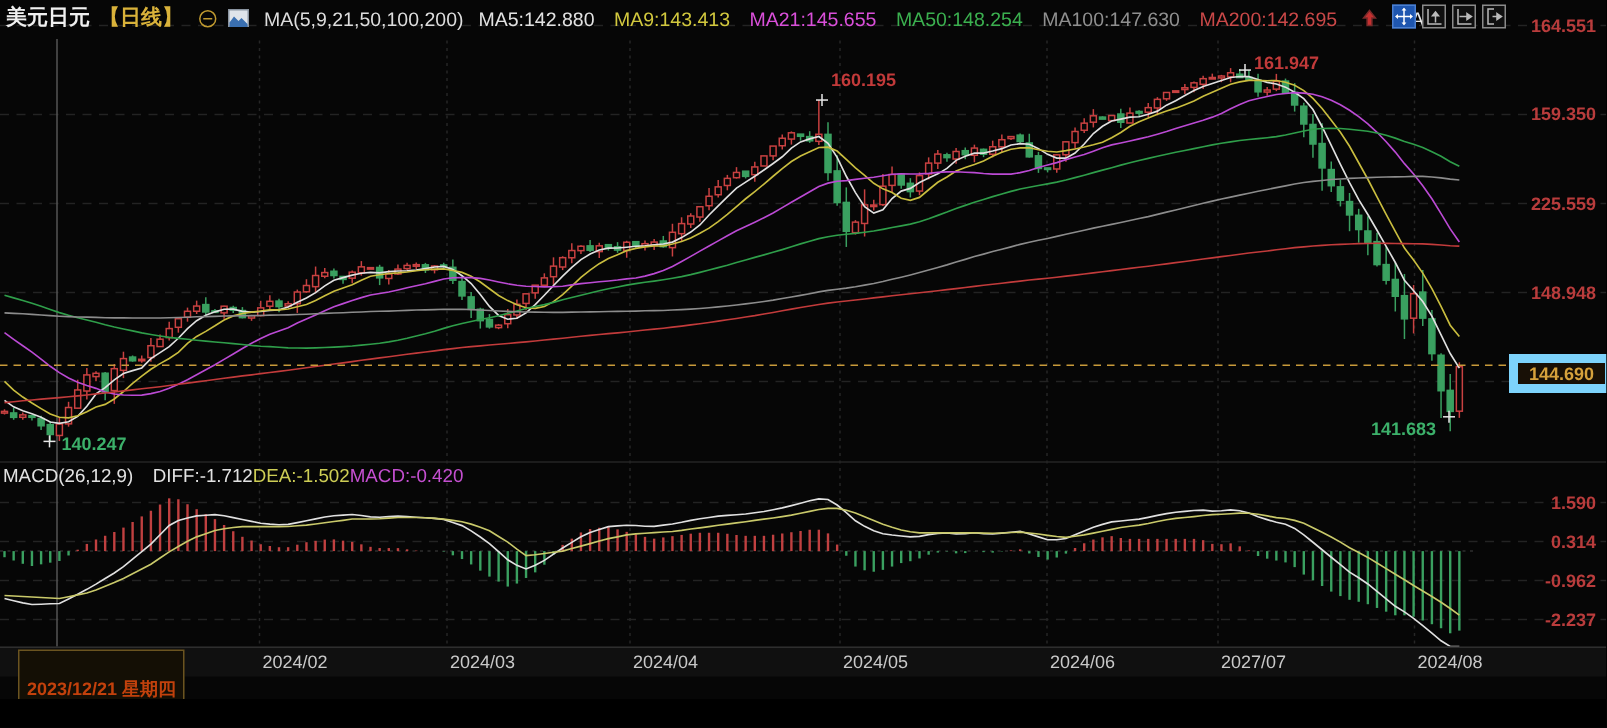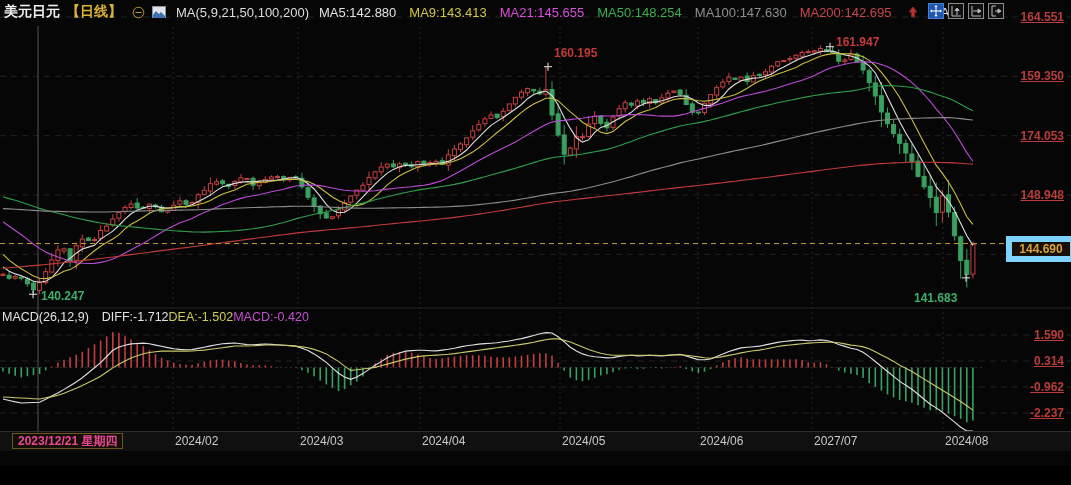--- a/index.html
+++ b/index.html
@@ -12,33 +12,33 @@
   .sym{color:#f0f0f0;font-weight:bold;font-size:14px;}
   .per{color:#d9b23a;font-weight:bold;font-size:14px;margin-left:-4px;}
   #ma-values span{margin-right:13px;}
   #bias{color:#e8e8e8;}
   #tool-icons{position:absolute;left:928px;top:3px;display:flex;gap:4px;z-index:6;}
   .ticon{width:16px;height:16px;border:1px solid #8a8a8a;background:#101010;display:flex;
          align-items:center;justify-content:center;box-sizing:border-box;}
   .ticon.blue{background:#1e56b0;border-color:#4a7fd0;}
   
   .pxlabel{position:absolute;left:1008px;width:56px;text-align:right;font-size:12px;
-           color:#b93c3c;z-index:4;font-weight:bold;text-decoration:underline;}
+           color:#b93c3c;z-index:4;font-weight:bold;}
   .anno{position:absolute;font-size:12px;font-weight:bold;z-index:4;}
   #price-box{position:absolute;left:1006px;width:58px;height:14px;border:6px solid #7dd3fc;
              background:#181006;color:#d6a23c;font-size:12px;font-weight:bold;text-align:center;
              line-height:14px;z-index:5;}
   
   #macd-header{position:absolute;left:2px;top:310px;display:flex;gap:13px;align-items:center;
                font-size:12.5px;color:#e2e2e2;z-index:5;white-space:nowrap;}
   
   #xaxis{position:absolute;left:0;top:431px;width:100%;height:19px;background:#101010;
          border-top:1px solid #2e2e2e;z-index:5;}
-  #date-box{position:absolute;left:12px;top:1px;padding:0 5px;height:14px;line-height:14px;
-            border:1px solid #6b5420;background:#140f05;color:#ec4899;font-size:12px;font-weight:bold;}
+  #date-box{position:absolute;left:12px;top:1px;padding:18px 5px;height:14px;line-height:14px;
+            border:1px solid #6b5420;background:#140f05;color:#c2410c;font-size:12px;font-weight:bold;}
   .month{position:absolute;top:2px;font-size:12px;color:#c9c9c9;}
   
   #tabs{position:absolute;left:0;top:450px;width:100%;height:18px;background:#1c1c1c;
         border-top:1px solid #383838;display:flex;align-items:stretch;z-index:5;font-size:12px;}
   .tabstub{width:12px;background:#4a4a4a;margin-right:14px;}
   .tab{padding:1px 9px 0 9px;color:#a8a8a8;border-right:1px solid #383838;display:flex;
        align-items:center;cursor:default;}
   .tab.sel{background:#8f8f8f;color:#101010;font-weight:bold;}
   
   #scrollbar{position:absolute;left:0;top:468px;width:100%;height:9px;background:#141414;z-index:5;}
@@ -625,32 +625,32 @@
       <svg width="12" height="12">
           <path d="M6 1H2v10h4" fill="none" stroke="#bbb"></path>
           <path d="M5 6h4M8 4l3 2-3 2z" stroke="#bbb" fill="#bbb"></path>
         </svg>
     </div>
   </div>
 
   <div id="axis-layer">
       <div class="pxlabel" style="top: 10px;">164.551</div>
       <div class="pxlabel" style="top: 69.3315px;">159.350</div>
-      <div class="pxlabel" style="top: 128.663px;">174.053</div>
+      <div class="pxlabel" style="top: 128.663px;">225.559</div>
       <div class="pxlabel" style="top: 187.995px;">148.948</div>
       <div class="pxlabel" style="top: 327.996px;">1.590</div>
       <div class="pxlabel" style="top: 354.001px;">0.314</div>
       <div class="pxlabel" style="top: 380.006px;">-0.962</div>
       <div class="pxlabel" style="top: 405.99px;">-2.237</div>
     </div>
   <div id="annotation-layer">
       <div class="anno" style="left: 554px; top: 46px; color: rgb(194, 58, 58);">160.195</div>
       <div class="anno" style="left: 836px; top: 34.7057px; color: rgb(194, 58, 58);">161.947</div>
       <div class="anno" style="left: 41px; top: 289.253px; color: rgb(60, 176, 106);">140.247</div>
-      <div class="anno" style="left: 914px; top: 291px; color: rgb(60, 176, 106);">141.683</div>
+      <div class="anno" style="left: 914px; top: 279px; color: rgb(60, 176, 106);">141.683</div>
     </div>
   <div id="price-box" style="top: 235.569px;">144.690</div>
 
   <div id="macd-header">
     <span>MACD(26,12,9)</span>
     <span id="macd-values"><span style="color: rgb(226, 226, 226);">DIFF:-1.712</span><span style="color: rgb(205, 205, 85);">DEA:-1.502</span><span style="color: rgb(196, 79, 208);">MACD:-0.420</span></span>
   </div>
 
   <div id="xaxis">
     <div id="date-box">2023/12/21 星期四</div>

